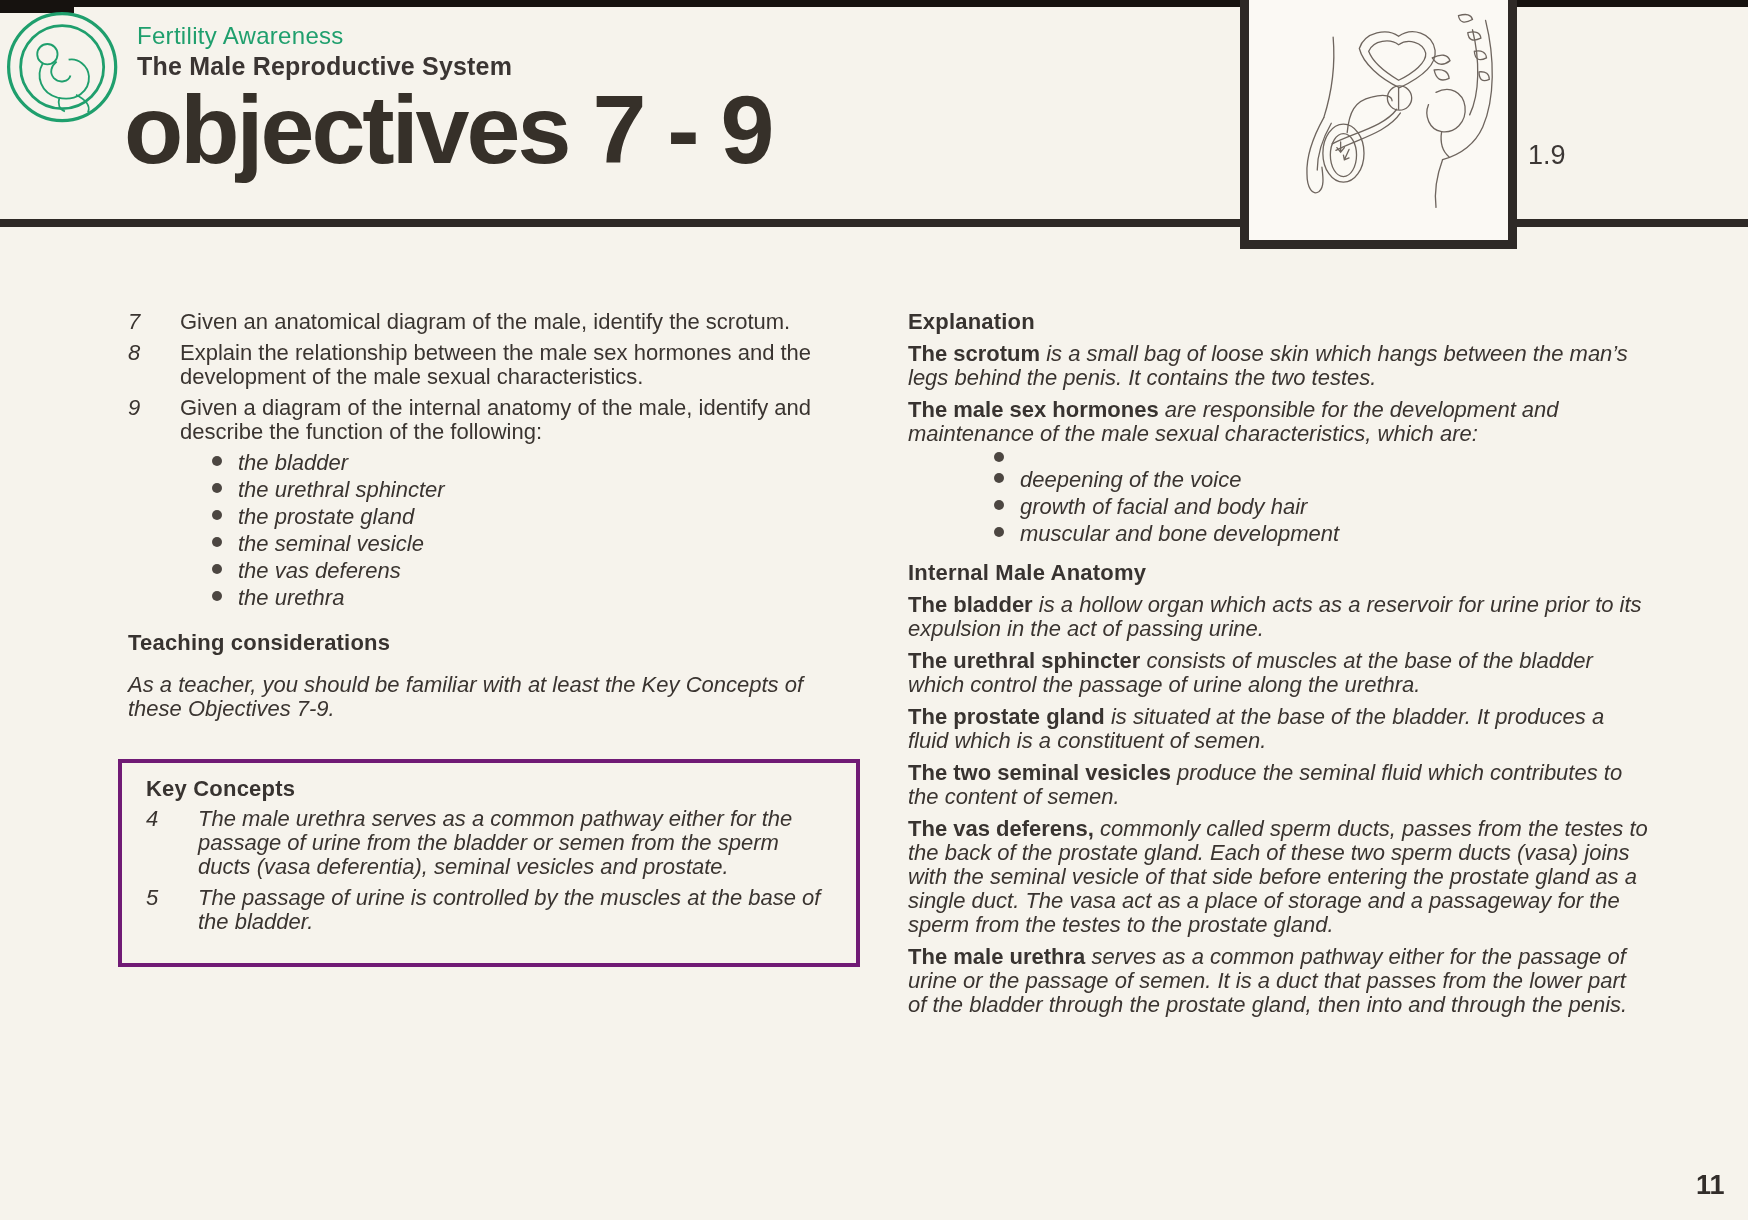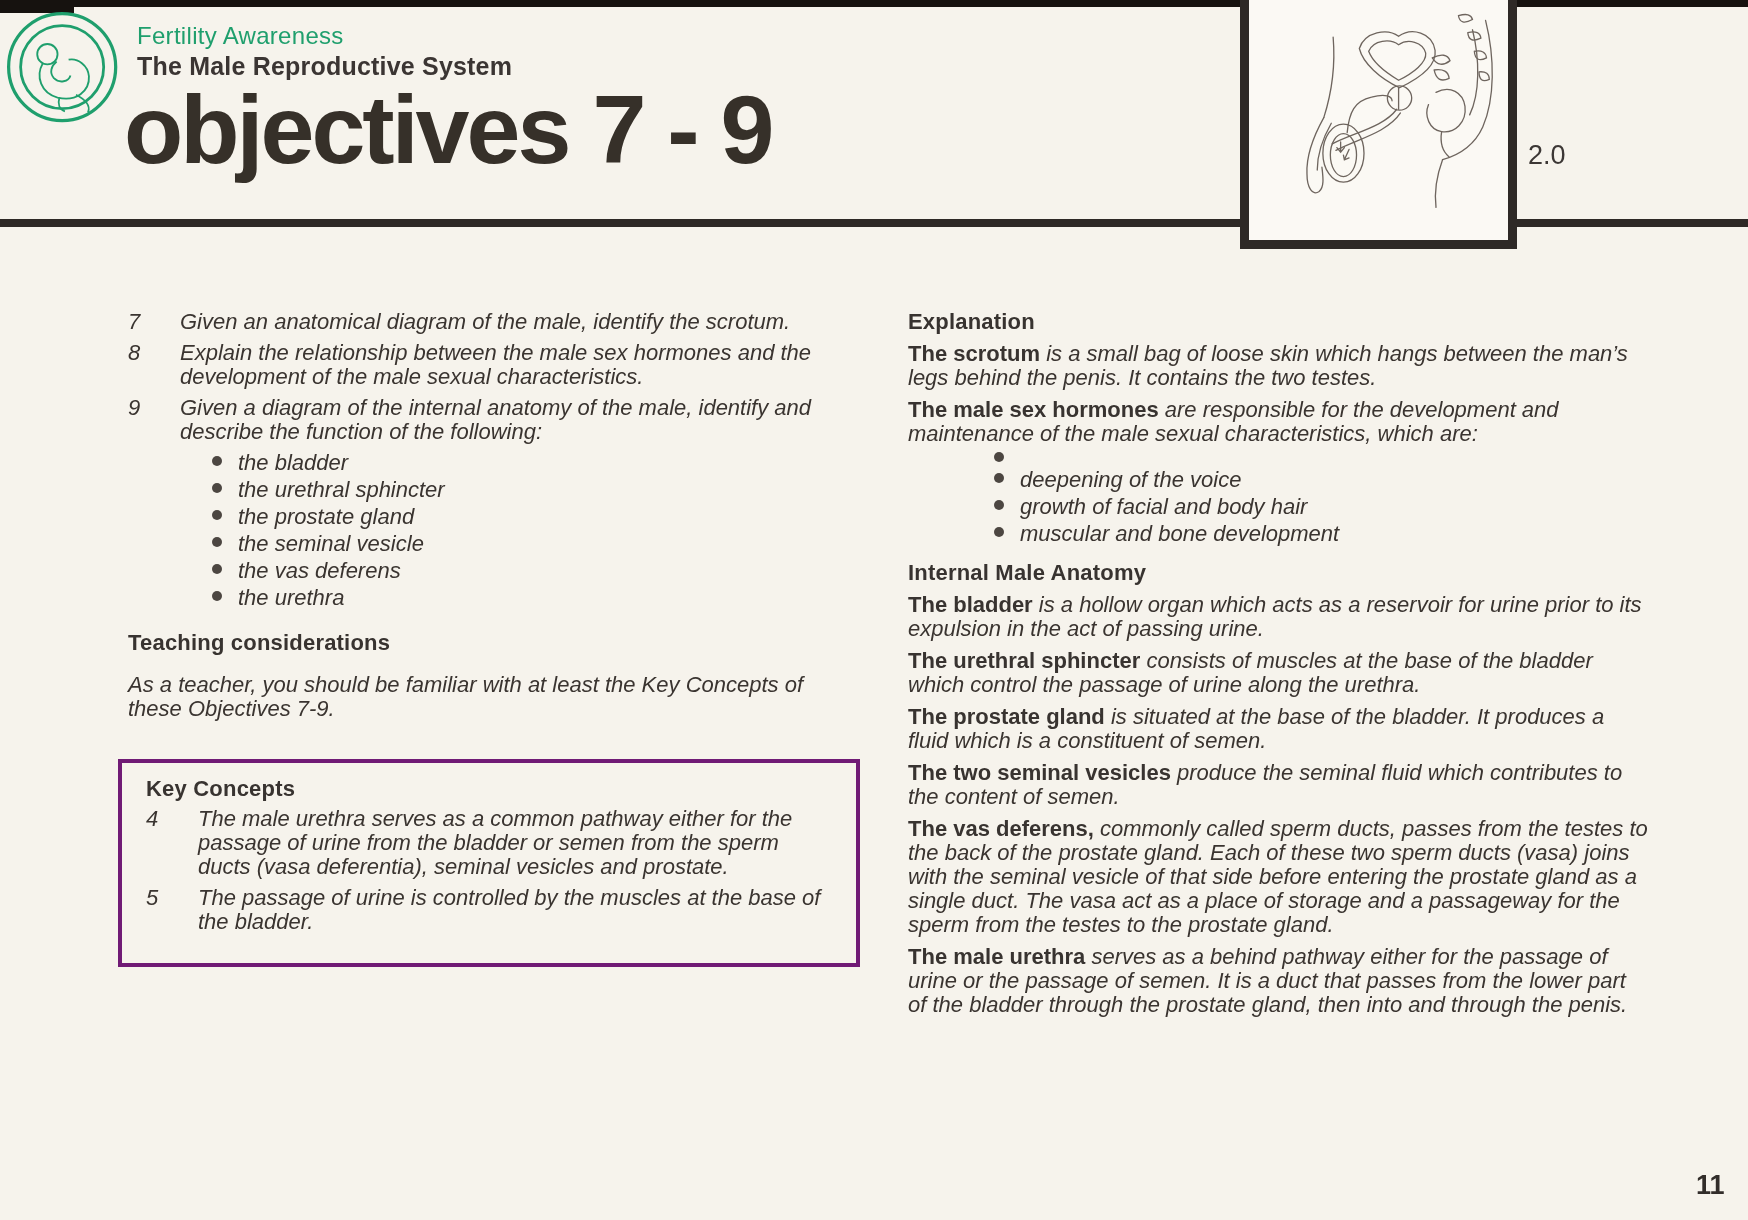--- a/index.html
+++ b/index.html
@@ -37,21 +37,21 @@
 
   
   .content { position:absolute; left:128px; top:310px; width:1520px; display:flex; gap:50px; }
   .col-left { width:730px; }
   .col-right { width:740px; }
   .it { font-style:italic; }
   .sec-head { font-size:22px; line-height:24px; font-weight:700; color:#383330; letter-spacing:.2px; }
 
   .obj-item { display:flex; margin-bottom:7px; }
   .obj-item .num { width:52px; flex:none; font-style:italic; font-size:22px; line-height:24px; }
-  .obj-item .obj-text { font-style:italic; font-size:22px; line-height:24px; }
+  .obj-item .obj-text { font-size:22px; line-height:24px; }
 
   .bullet-list { margin-top:6px; margin-bottom:4px; }
   .bullet-row { display:flex; align-items:baseline; margin-bottom:4px; }
   .bullet-list.left-ind { padding-left:84px; }
   .bullet-list.right-ind { padding-left:86px; }
   .dot { width:10px; height:10px; border-radius:50%; background:#4c4641; flex:none; margin-right:16px; position:relative; top:-2px; align-self:center; }
   .bullet-text { font-style:italic; font-size:22px; line-height:23px; }
 
   .teach-head { margin-top:22px; margin-bottom:18px; }
   .para { margin-bottom:8px; font-size:22px; line-height:24px; }
@@ -128,21 +128,21 @@
 
     <path d="M253,18 C263,58 263,102 250,132 C240,154 221,163 207,167"></path>
     <path d="M239,28 C247,60 247,96 236,119"></path>
 
     <path d="M200,95 C215,87 229,95 231,110 C233,127 220,139 206,137 C193,135 187,120 192,108"></path>
     <path d="M206,137 C204,150 208,159 214,164"></path>
 
     <path d="M207,167 C200,186 198,202 200,218"></path>
   </svg>
 </div>
-<div class="va-label">2.0</div>
+<div class="va-label">1.9</div>
 
 <div class="content">
 
   <section class="col-left">
     <div class="obj-item">
       <span class="num">7</span>
       <span class="obj-text">Given an anatomical diagram of the male, identify the scrotum.</span>
     </div>
     <div class="obj-item">
       <span class="num">8</span>
@@ -220,17 +220,17 @@
         </div>
     </div>
 
     <div class="sec-head anat-head">Internal Male Anatomy</div>
 
     <p class="para"><strong class="lead">The bladder</strong><span class="it"> is a hollow organ which acts as a reservoir for urine prior to its expulsion in the act of passing urine.</span></p>
     <p class="para"><strong class="lead">The urethral sphincter</strong><span class="it"> consists of muscles at the base of the bladder which control the passage of urine along the urethra.</span></p>
     <p class="para"><strong class="lead">The prostate gland</strong><span class="it"> is situated at the base of the bladder. It produces a fluid which is a constituent of semen.</span></p>
     <p class="para"><strong class="lead">The two seminal vesicles</strong><span class="it"> produce the seminal fluid which contributes to the content of semen.</span></p>
     <p class="para"><strong class="lead">The vas deferens,</strong><span class="it"> commonly called sperm ducts, passes from the testes to the back of the prostate gland. Each of these two sperm ducts (vasa) joins with the seminal vesicle of that side before entering the prostate gland as a single duct. The vasa act as a place of storage and a passageway for the sperm from the testes to the prostate gland.</span></p>
-    <p class="para"><strong class="lead">The male urethra</strong><span class="it"> serves as a behind pathway either for the passage of urine or the passage of semen. It is a duct that passes from the lower part of the bladder through the prostate gland, then into and through the penis.</span></p>
+    <p class="para"><strong class="lead">The male urethra</strong><span class="it"> serves as a common pathway either for the passage of urine or the passage of semen. It is a duct that passes from the lower part of the bladder through the prostate gland, then into and through the penis.</span></p>
   </section>
 </div>
 
 <div class="page-number">11</div>
 
 </body></html>

